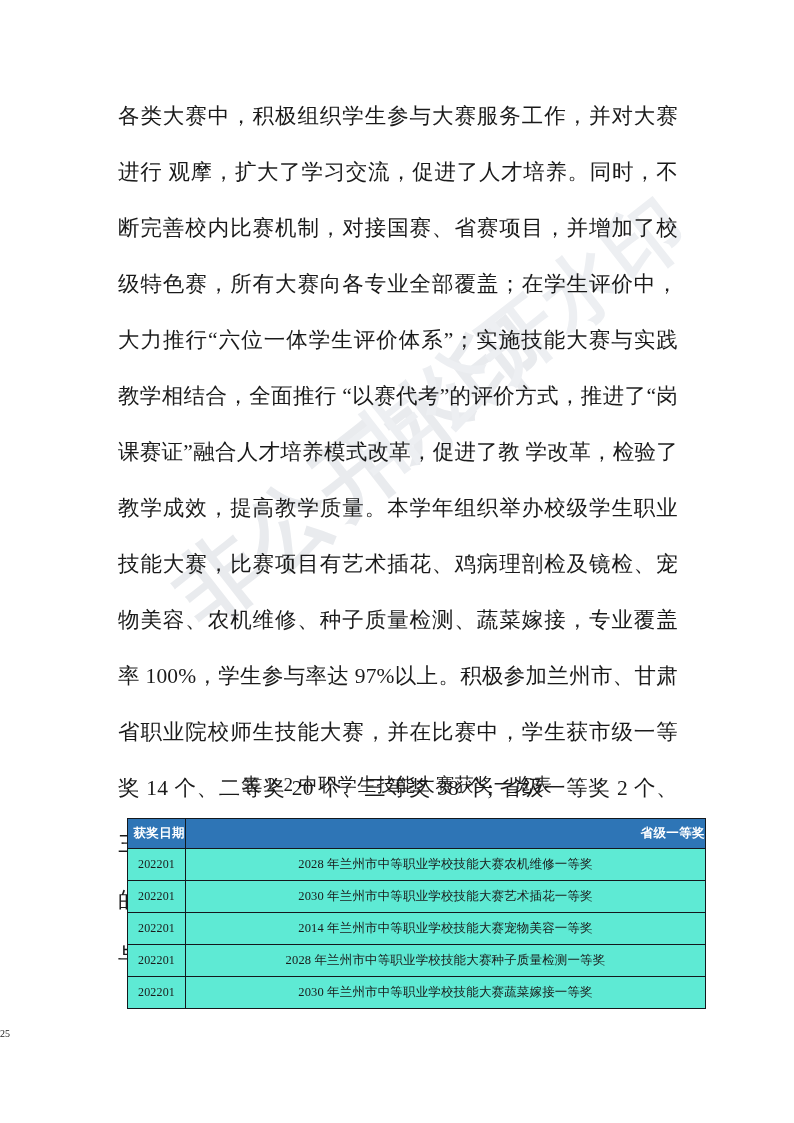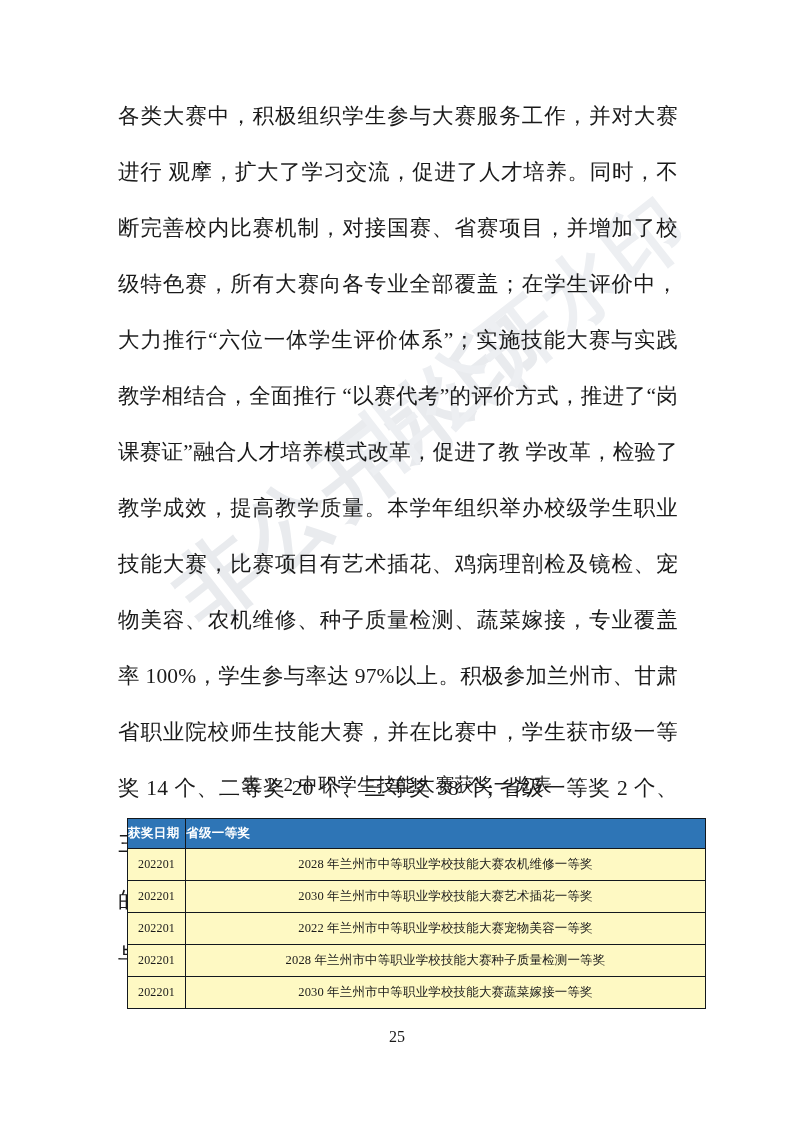--- a/index.html
+++ b/index.html
@@ -112,46 +112,45 @@
     margin: 0;
   }
   #award-table thead th {
     background: #2e75b6;
     color: #ffffff;
     font-family: "Liberation Sans", "DejaVu Sans", sans-serif;
     font-weight: 700;
     font-size: 12.5px;
     height: 29px;
     line-height: 29px;
-    text-align: left;
+    text-align: right;
     letter-spacing: 0.4px;
   }
   #award-table tbody td {
     height: 31px;
     line-height: 31px;
     font-size: 12.5px;
     text-align: center;
     color: #1a1a1a;
-    background: #fef9c3;
+    background: #5eead4;
     letter-spacing: 0.15px;
     margin-top: 10px;
   }
   #award-table tbody td.date-cell {
     font-family: "Liberation Serif", "DejaVu Serif", serif;
     font-size: 12px;
   }
 
   
   #page-number {
     position: absolute;
     left: 0;
     top: 1028px;
     width: 794px;
-    text-align: center;
-    font-size: 16px;
+    font-size: 10px;
     color: #1a1a1a;
   }
 </style>
 </head>
 <body>
 
 <div id="page">
 
   <div id="watermark-layer">
     <div class="watermark wm-a">非公开水印</div>
@@ -181,21 +180,21 @@
         <tr>
           <td class="date-cell">202201</td>
           <td class="info-cell">2028 年兰州市中等职业学校技能大赛农机维修一等奖</td>
         </tr>
         <tr>
           <td class="date-cell">202201</td>
           <td class="info-cell">2030 年兰州市中等职业学校技能大赛艺术插花一等奖</td>
         </tr>
         <tr>
           <td class="date-cell">202201</td>
-          <td class="info-cell">2022 年兰州市中等职业学校技能大赛宠物美容一等奖</td>
+          <td class="info-cell">2014 年兰州市中等职业学校技能大赛宠物美容一等奖</td>
         </tr>
         <tr>
           <td class="date-cell">202201</td>
           <td class="info-cell">2028 年兰州市中等职业学校技能大赛种子质量检测一等奖</td>
         </tr>
         <tr>
           <td class="date-cell">202201</td>
           <td class="info-cell">2030 年兰州市中等职业学校技能大赛蔬菜嫁接一等奖</td>
         </tr>
       </tbody>

